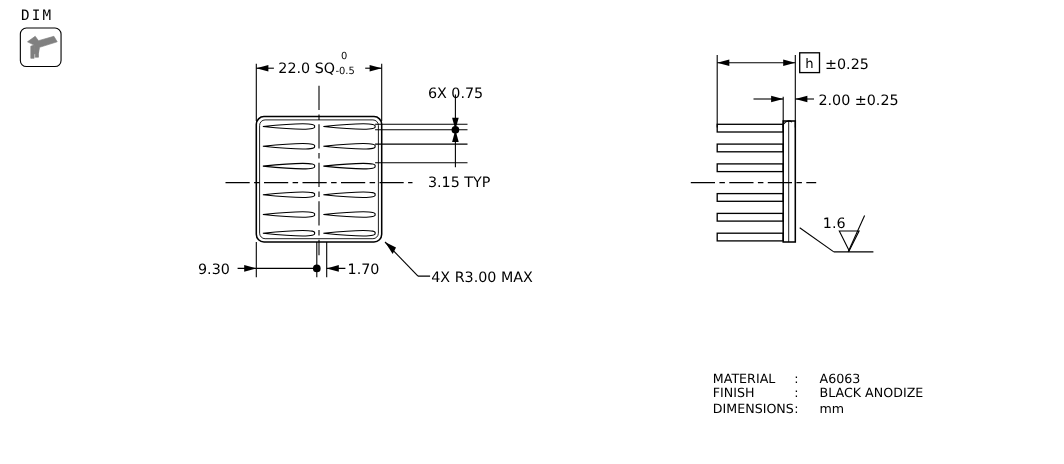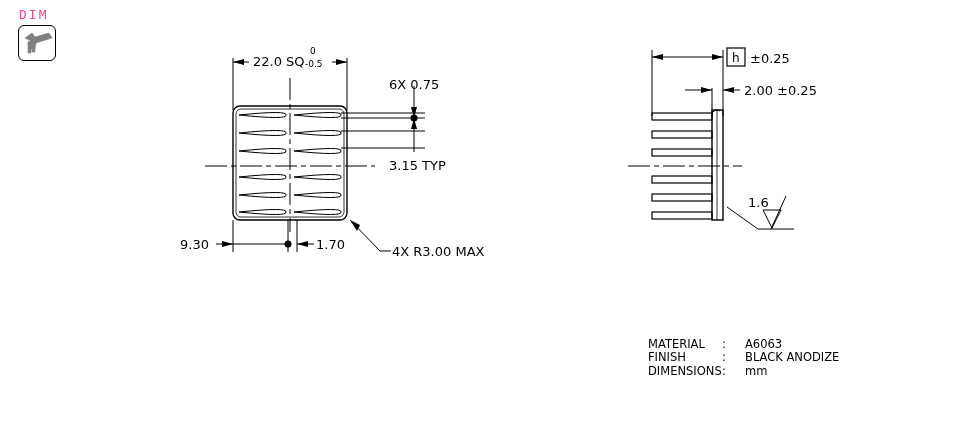--- a/index.html
+++ b/index.html
@@ -26,21 +26,21 @@
     position: absolute;
     left: 18px;
     top: 8px;
     width: 52px;
     height: 56px;
   }
   .dim-badge .dim-label {
     font-family: "DejaVu Sans Mono", monospace;
     font-size: 13px;
     letter-spacing: 2px;
-    color: #ec4899;
+    color: #000000;
     line-height: 14px;
     padding-left: 1px;
   }
   .dim-badge .dim-box {
     margin-top: 3px;
     width: 38px;
     height: 36px;
     border: 1px solid #000000;
     border-radius: 6px;
     box-sizing: border-box;

